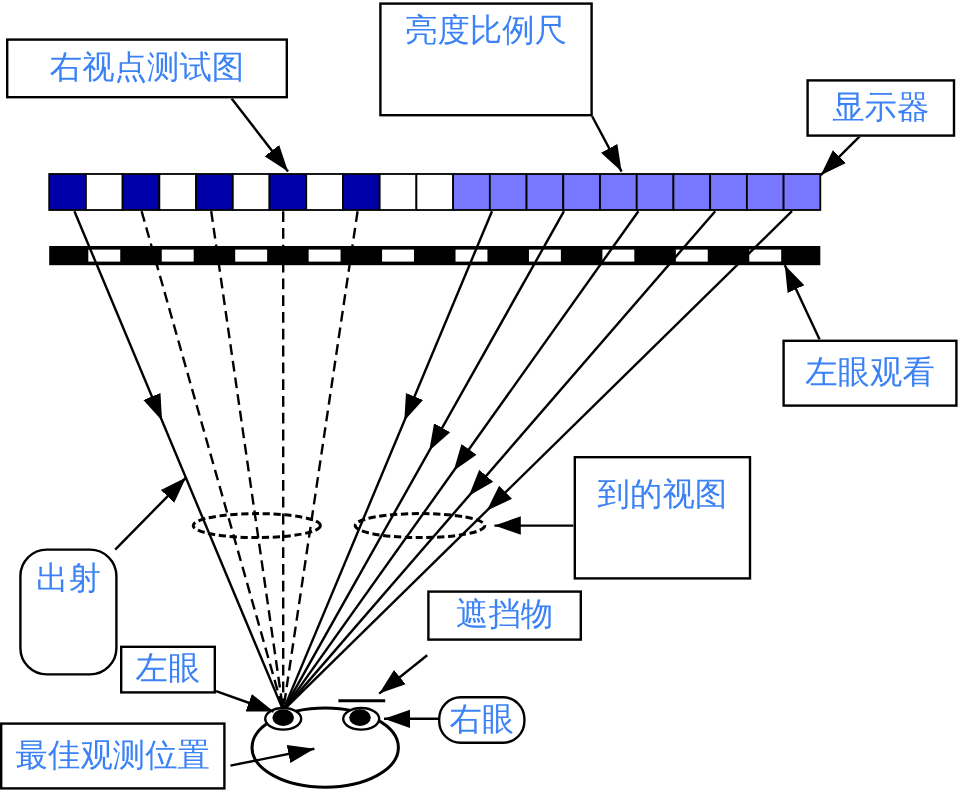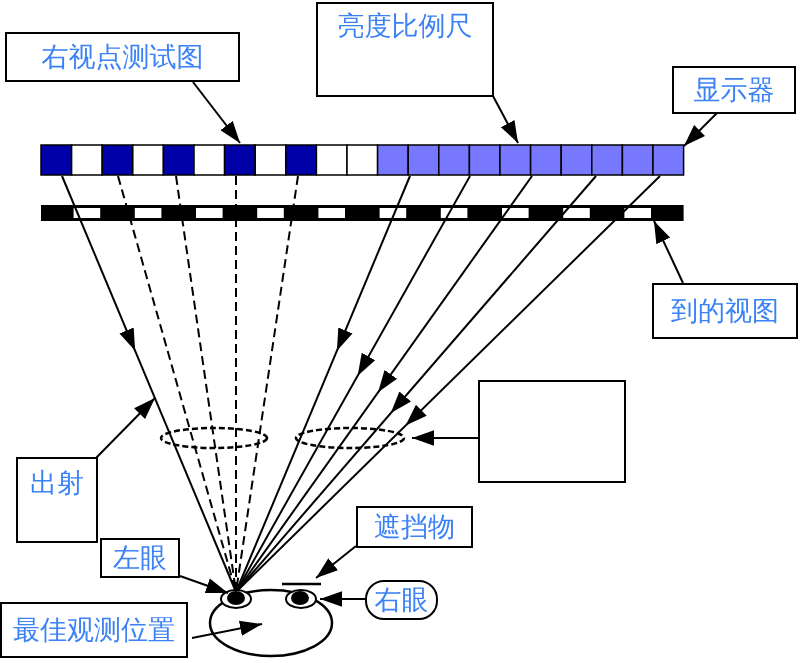--- a/index.html
+++ b/index.html
@@ -97,22 +97,23 @@
   <line x1="356" y1="546" x2="316" y2="578" stroke="#000" stroke-width="2" marker-end="url(#arrBig)"></line>
   <line x1="366" y1="599" x2="320" y2="599" stroke="#000" stroke-width="2" marker-end="url(#arrBig)"></line>
   <line x1="192" y1="638" x2="262" y2="624" stroke="#000" stroke-width="2" marker-end="url(#arrBig)"></line>
 </svg>
 
 <div class="lbl" style="left:5px;top:32px;width:235px;height:50px;line-height:46px;">右视点测试图</div>
 <div class="lbl" style="left:316px;top:2px;width:178px;height:95px;padding-top:5px;">
   <div>亮度比例尺</div>
 </div>
 <div class="lbl" style="left:672px;top:66px;width:124px;height:48px;line-height:44px;">显示器</div>
-<div class="lbl" style="left:652px;top:283px;width:146px;height:56px;line-height:52px;">到的视图</div>
+<div class="lbl" style="left:652px;top:283px;width:146px;height:56px;line-height:52px;">左眼观看</div>
 <div class="lbl" style="left:478px;top:380px;width:148px;height:103px;padding-top:14px;">
+  <div>到的视图</div>
 </div>
-<div class="lbl" style="left:16px;top:457px;width:82px;height:86px;padding-top:7px;">
+<div class="lbl" style="left:16px;top:457px;width:82px;height:106px;padding-top:7px;border-radius:23px;">
   <div>出射</div>
 </div>
-<div class="lbl" style="left:356px;top:506px;width:117px;height:42px;line-height:38px;">遮挡物</div>
+<div class="lbl" style="left:356px;top:492px;width:129px;height:42px;line-height:38px;">遮挡物</div>
 <div class="lbl" style="left:100px;top:538px;width:80px;height:40px;line-height:36px;">左眼</div>
 <div class="lbl" style="left:365px;top:580px;width:73px;height:40px;line-height:36px;border-radius:19px;">右眼</div>
 <div class="lbl" style="left:0px;top:602px;width:188px;height:56px;line-height:52px;">最佳观测位置</div>
 
 </body></html>

